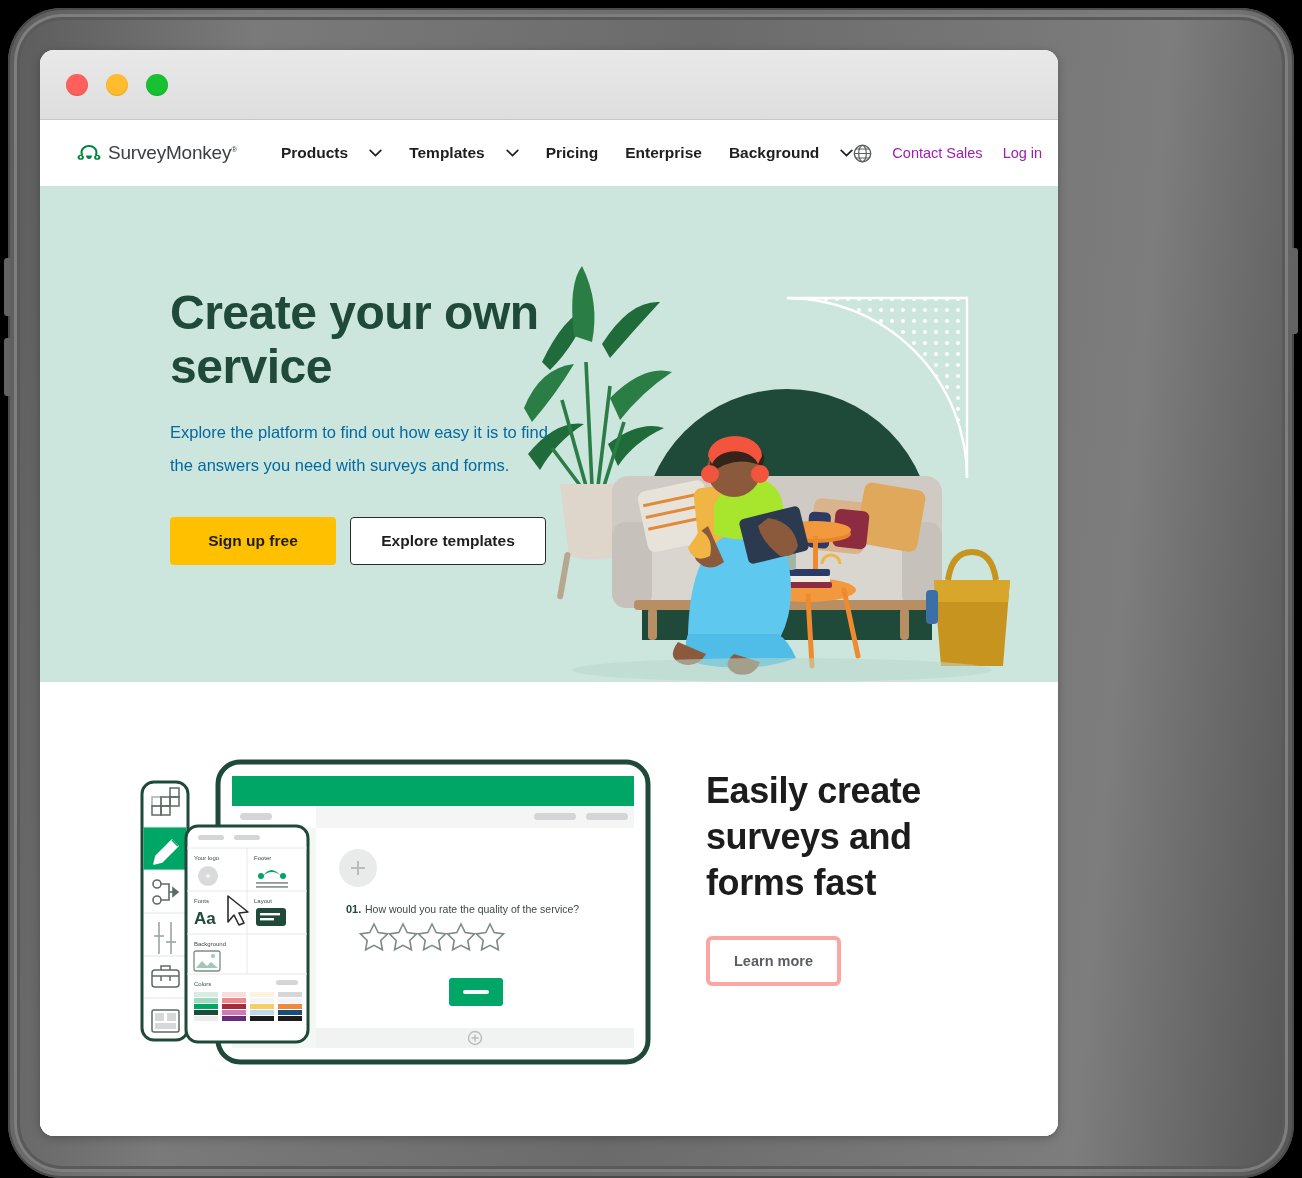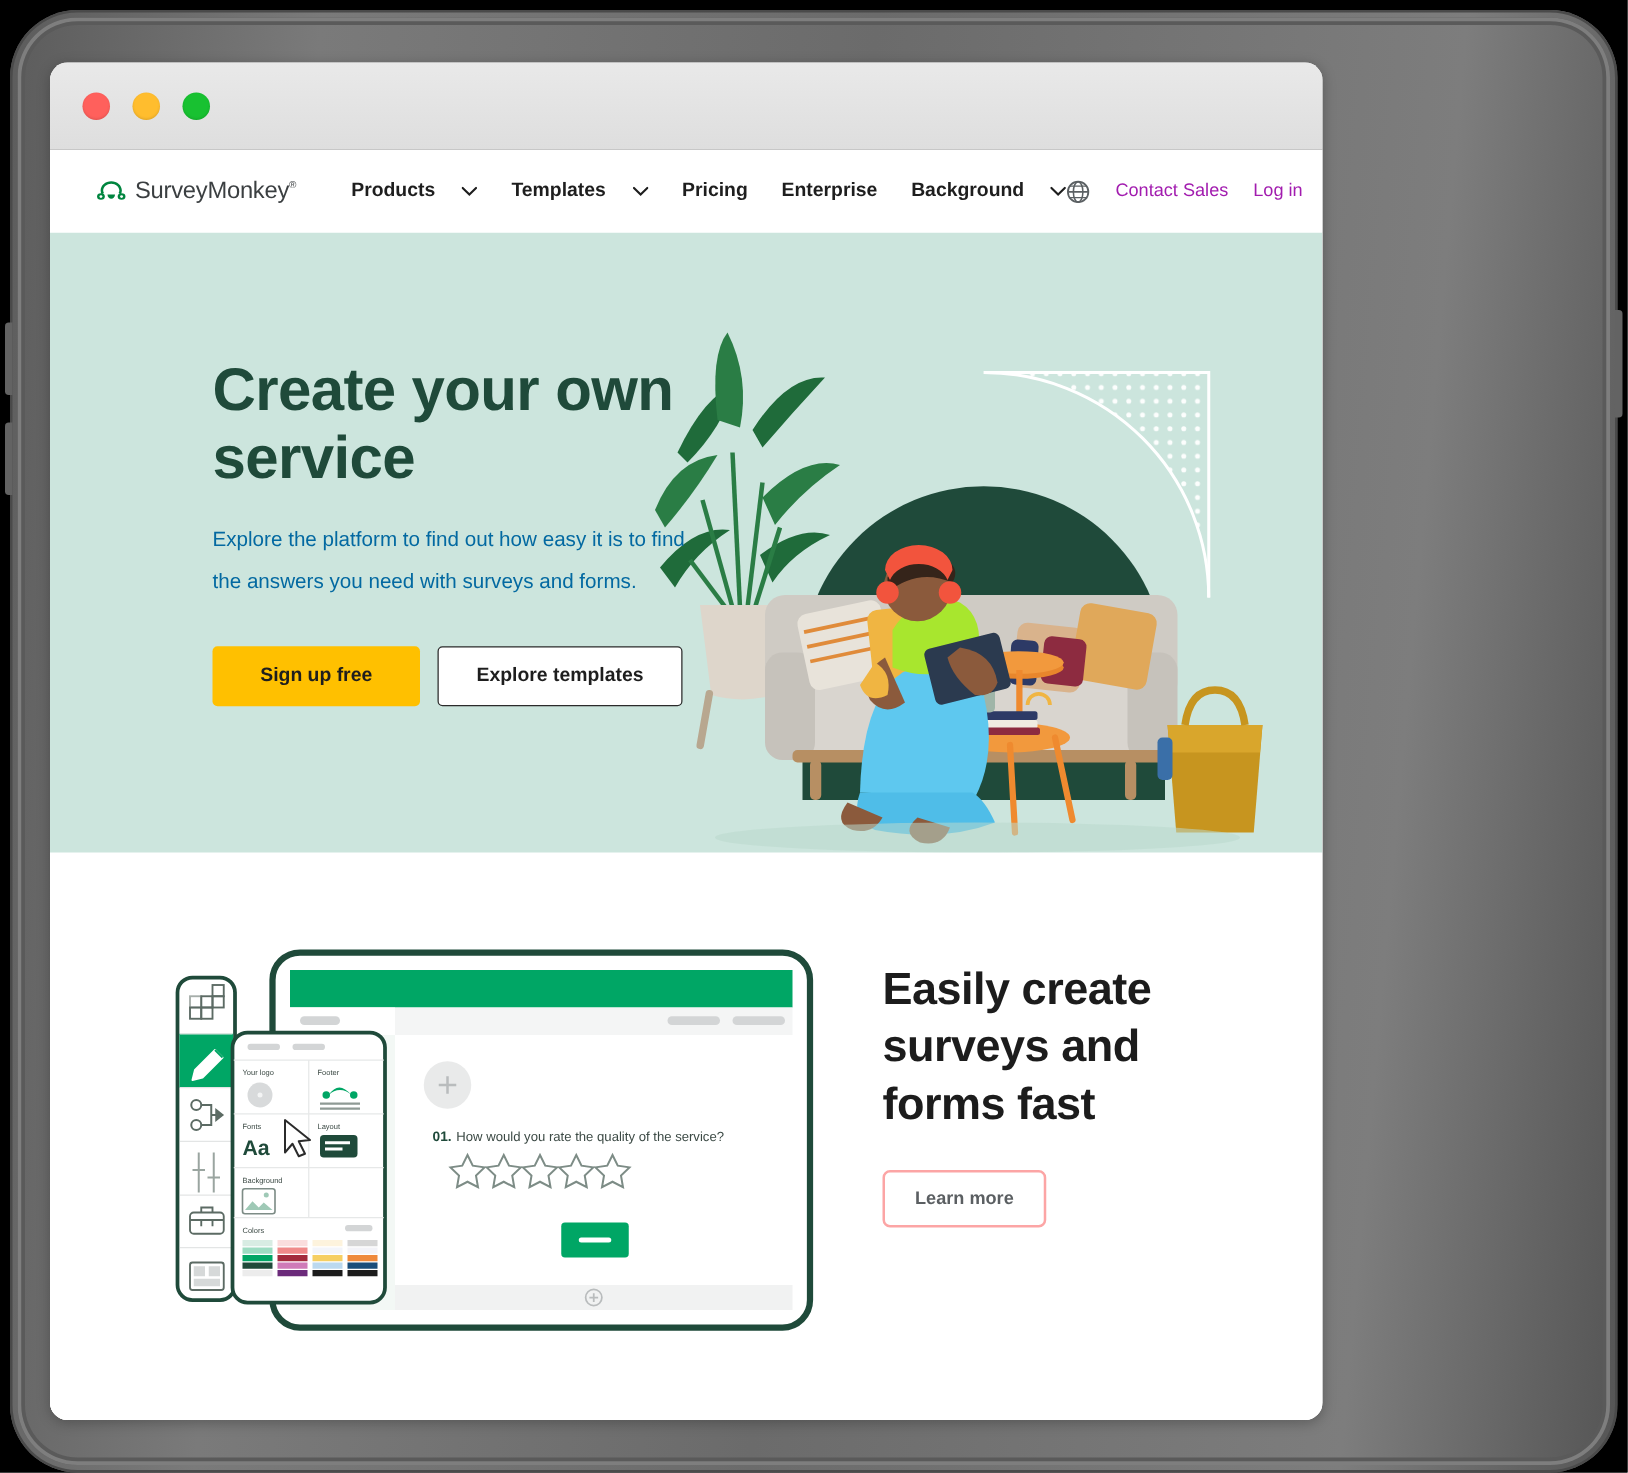--- a/index.html
+++ b/index.html
@@ -132,21 +132,21 @@
     font-size: 36px; line-height:1.28; font-weight:700; color:#1c1c1c;
     letter-spacing:-.4px; max-width: 380px;
   }
   .feature-body{
     margin-top: 28px; font-size:16.5px; line-height:2.0; color:#2b2b2b;
     max-width: 372px;
   }
   .feature-body a { color:#1f86c9; text-decoration:none; }
   .btn-learn{
     margin-top: 30px; background:#fff; color:#5b5f62; font-weight:700; font-size:14.5px;
-    border:2px solid #fca5a5; border-radius:6px; padding:13px 24px; cursor:pointer;
+    border:4px solid #fca5a5; border-radius:6px; padding:13px 24px; cursor:pointer;
     font-family:inherit;
   }
 </style>
 </head>
 <body>
 
 <div class="device-frame">
   <div class="side-btn left-a"></div>
   <div class="side-btn left-b"></div>
   <div class="side-btn right-a"></div>

